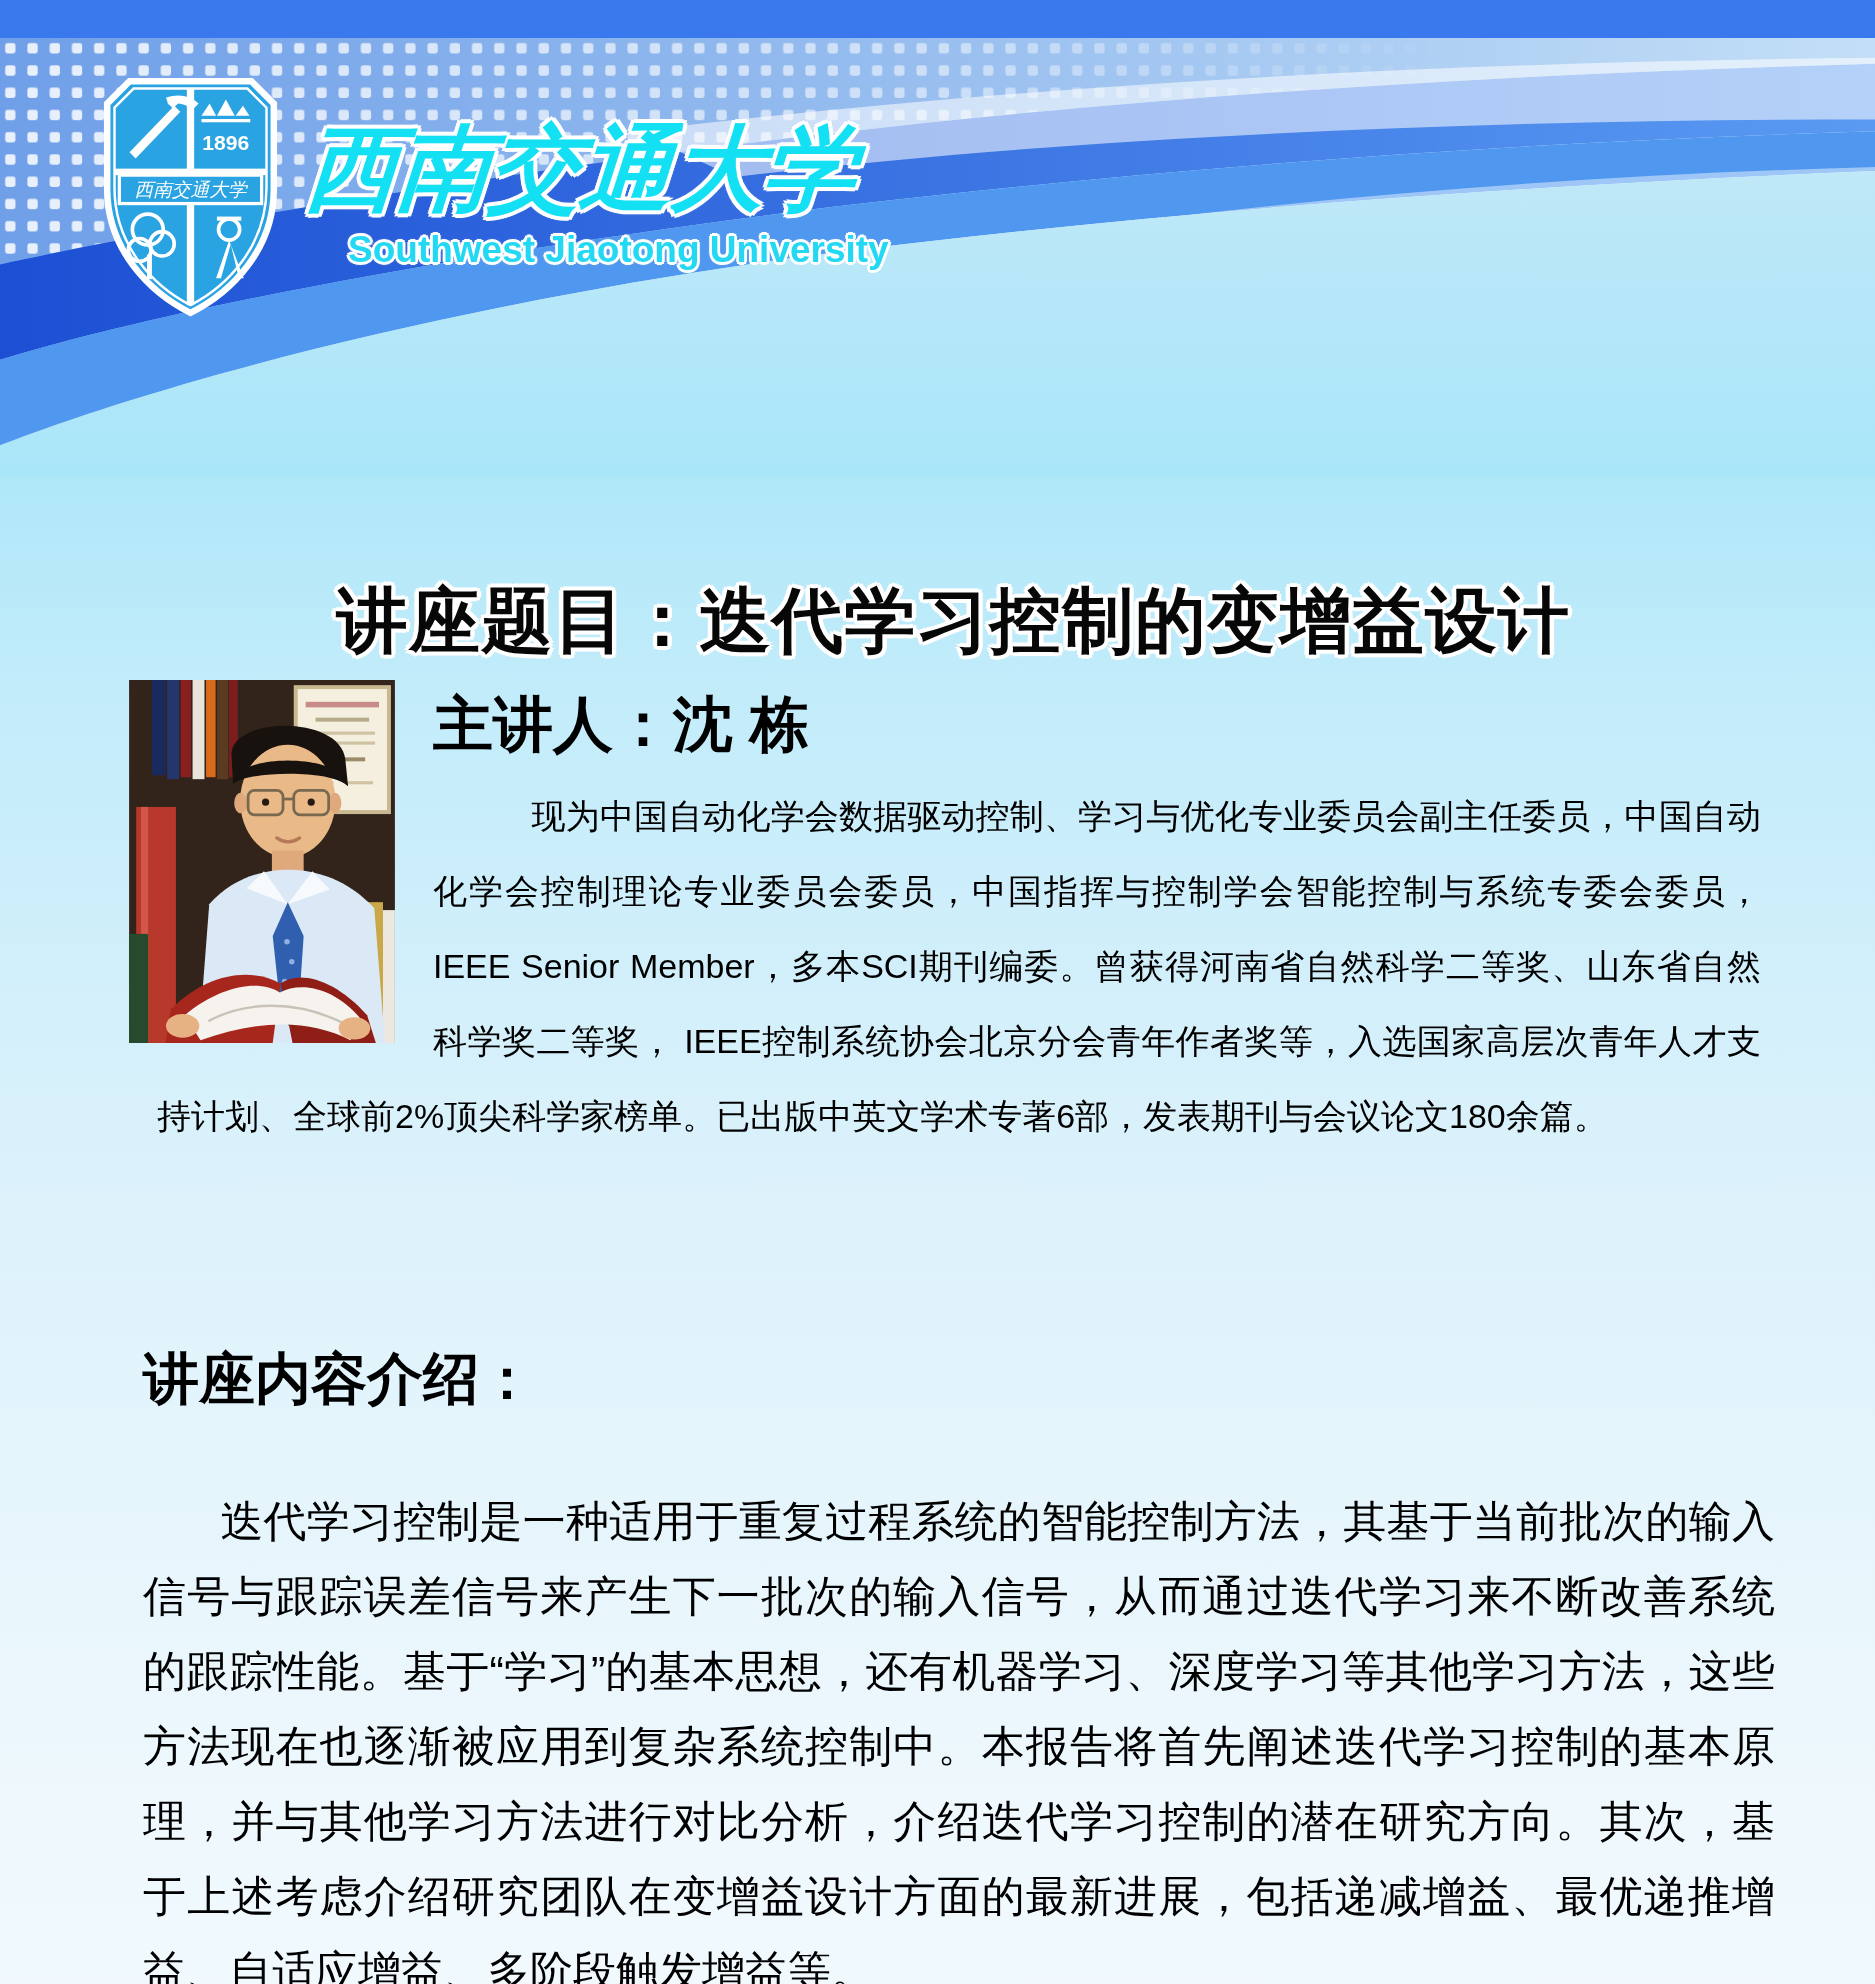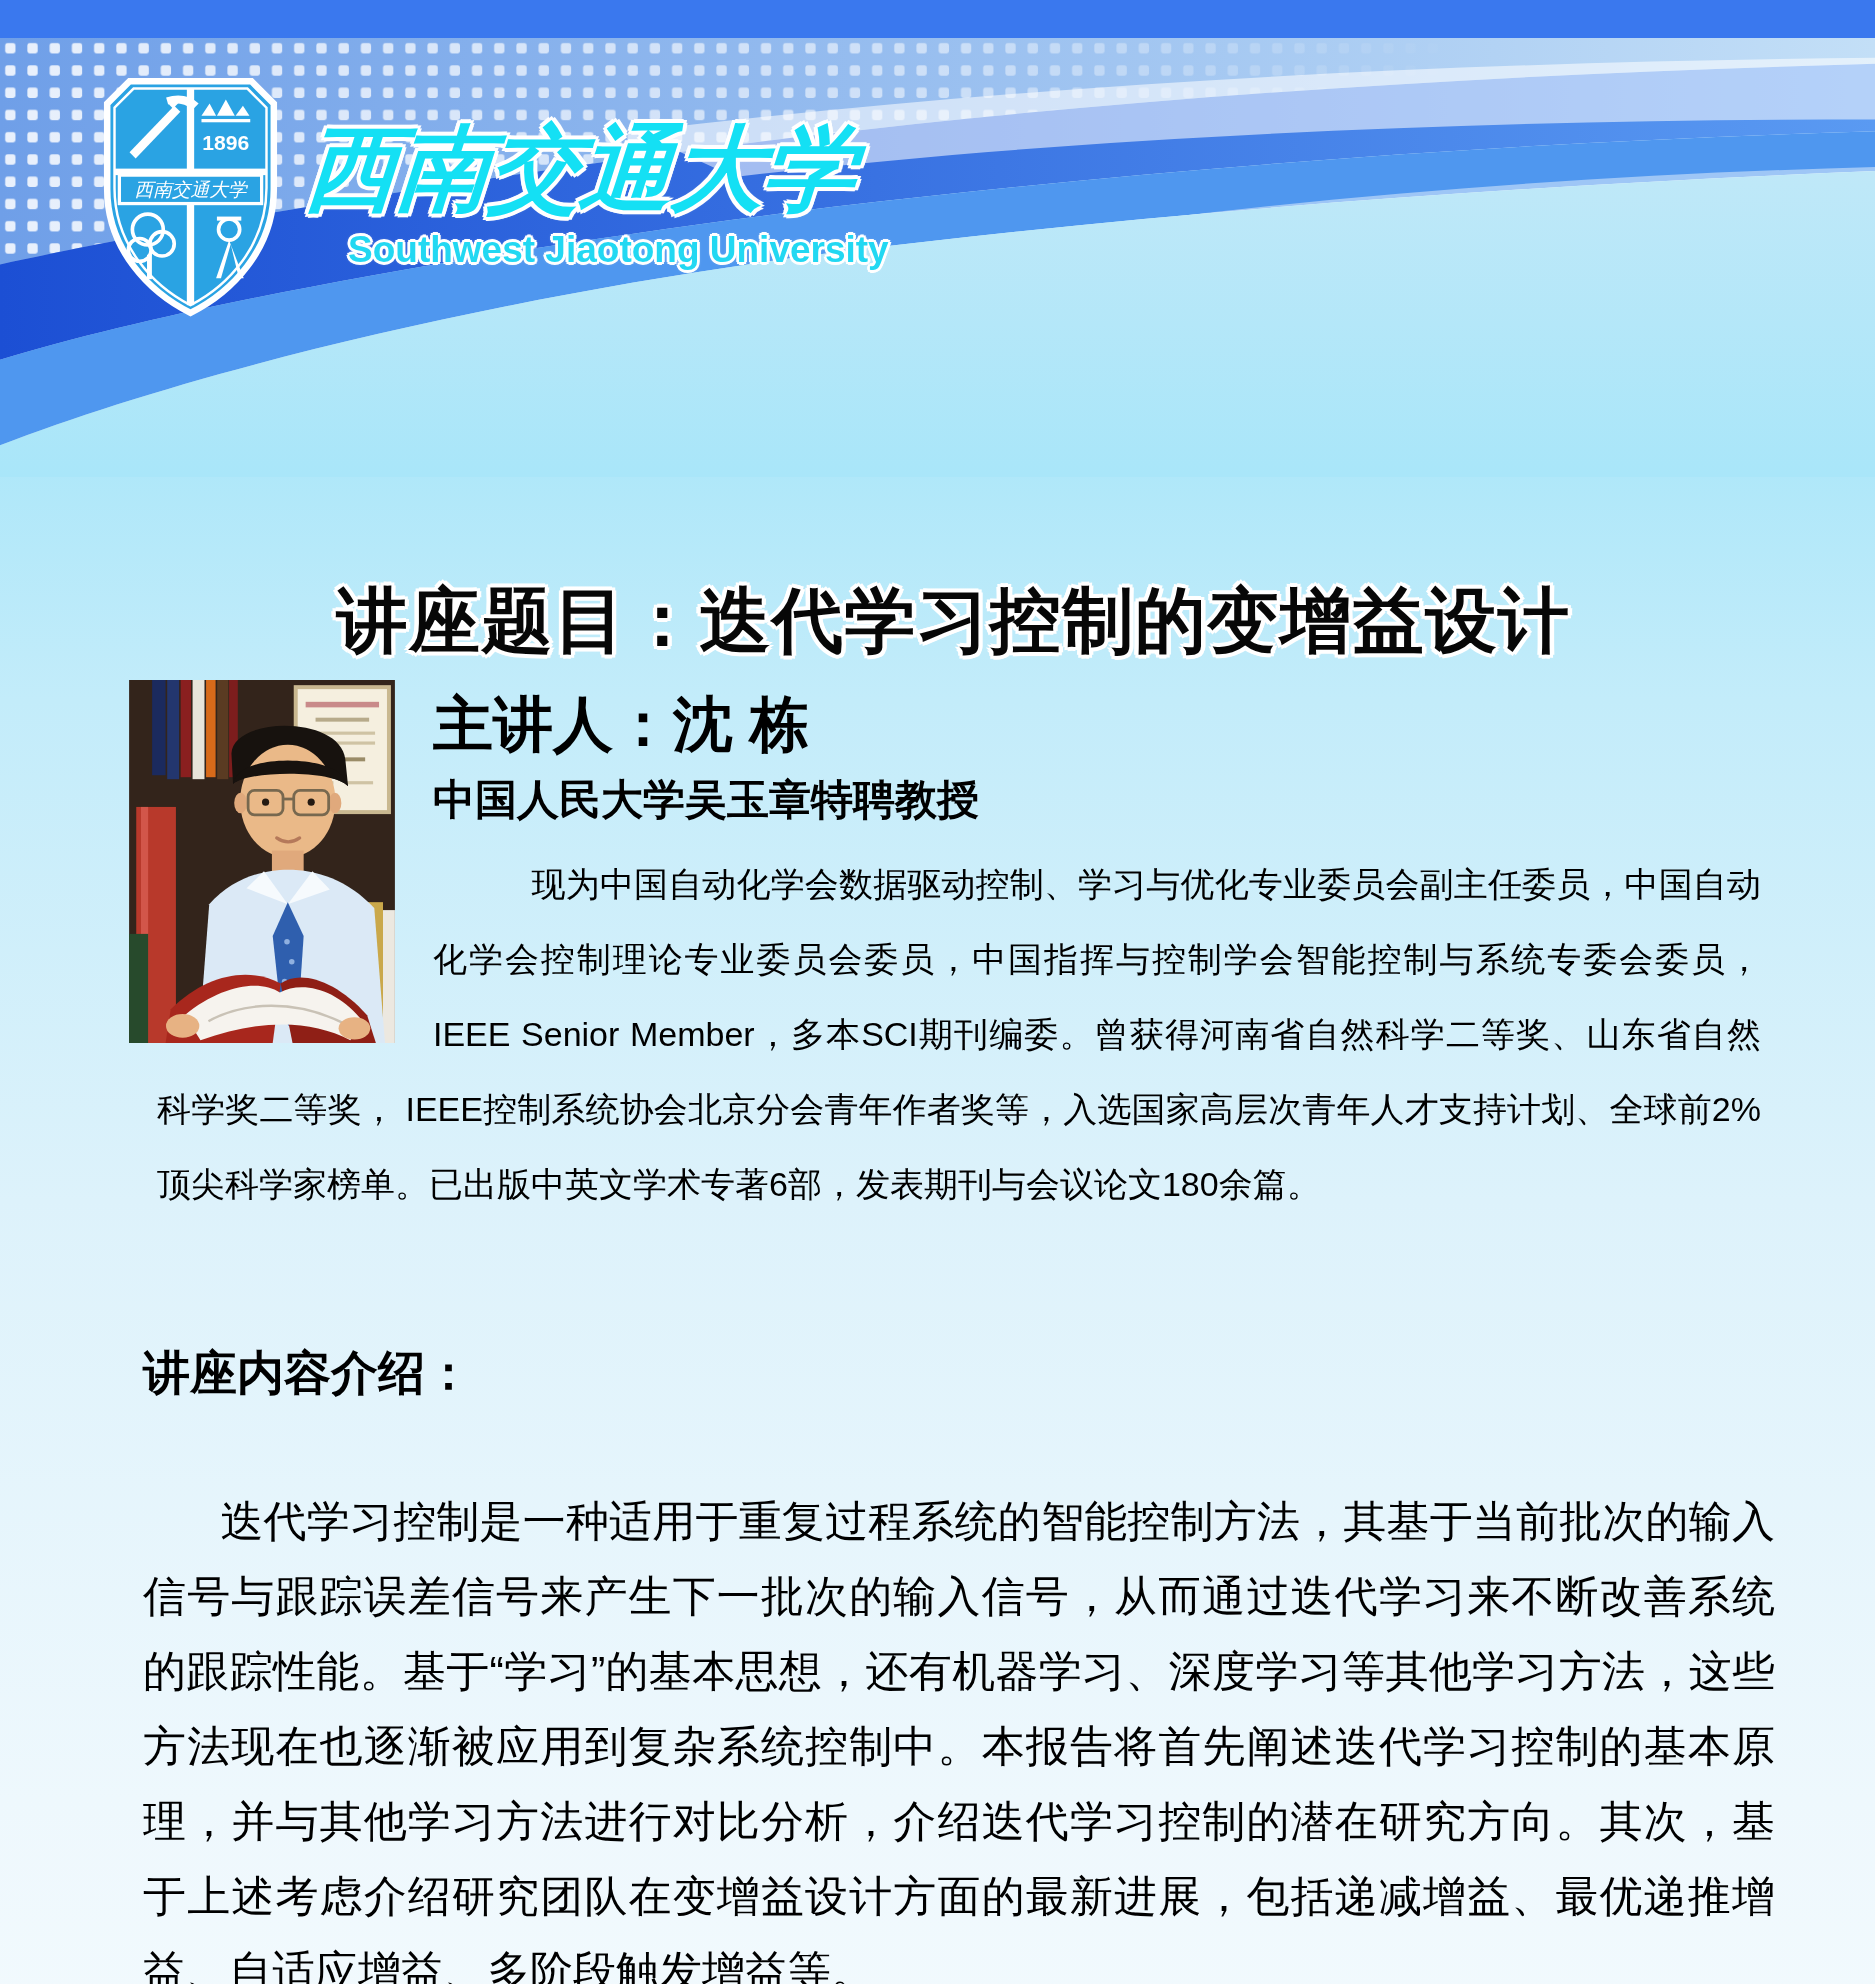--- a/index.html
+++ b/index.html
@@ -51,21 +51,21 @@
   .photo{float:left;width:266px;height:363px;margin:4.8px 38px 12px 0;}
   .speaker-name{font-size:60px;font-weight:bold;margin-top:16px;line-height:67px;}
   .speaker-aff{font-size:42px;font-weight:bold;margin-top:16px;line-height:52px;}
   .speaker-bio{
     font-size:34px;line-height:75px;margin-top:20.6px;
     text-align:justify;text-indent:2.9em;font-weight:500;margin-left:28px;
   }
   
   .content-heading{
     position:absolute;left:143px;top:1342px;
-    font-size:47px;font-weight:bold;
+    font-size:56px;font-weight:bold;
   }
   .content-body{
     position:absolute;left:143px;top:1441px;width:1632px;
     font-size:43px;line-height:75px;text-align:justify;text-indent:1.8em;font-weight:500;
   }
 </style>
 </head>
 <body>
 
 <div id="poster">
@@ -203,21 +203,20 @@
         <circle cx="406" cy="805" r="7" fill="#8fb0e0"></circle>
 
       <path d="M105,830 C195,742 300,722 382,765 L362,915 L92,915 Z" fill="#a8271d"></path>
       <path d="M600,845 C520,755 430,730 382,765 L412,915 L622,915 Z" fill="#8f1f16"></path>
       <path d="M140,845 C235,768 330,755 380,788 C435,758 520,778 582,852 L558,908 C455,855 330,855 180,908 Z" fill="#f6f3ee"></path>
       <path d="M200,860 C290,810 420,805 540,865" fill="none" stroke="#c9c2b6" stroke-width="6"></path>
       <ellipse cx="135" cy="872" rx="42" ry="30" fill="#e7b283"></ellipse>
       <ellipse cx="568" cy="878" rx="40" ry="28" fill="#e7b283"></ellipse>
     </svg>
     <div class="speaker-name">主讲人：沈 栋</div>
-    <div class="speaker-aff">中国人民大学吴玉章特聘教授</div>
     <p class="speaker-bio">现为中国自动化学会数据驱动控制、学习与优化专业委员会副主任委员，中国自动化学会控制理论专业委员会委员，中国指挥与控制学会智能控制与系统专委会委员，IEEE Senior Member，多本SCI期刊编委。曾获得河南省自然科学二等奖、山东省自然科学奖二等奖， IEEE控制系统协会北京分会青年作者奖等，入选国家高层次青年人才支持计划、全球前2%顶尖科学家榜单。已出版中英文学术专著6部，发表期刊与会议论文180余篇。</p>
   </div>
 
   <div class="content-heading">讲座内容介绍：</div>
   <p class="content-body">迭代学习控制是一种适用于重复过程系统的智能控制方法，其基于当前批次的输入信号与跟踪误差信号来产生下一批次的输入信号，从而通过迭代学习来不断改善系统的跟踪性能。基于“学习”的基本思想，还有机器学习、深度学习等其他学习方法，这些方法现在也逐渐被应用到复杂系统控制中。本报告将首先阐述迭代学习控制的基本原理，并与其他学习方法进行对比分析，介绍迭代学习控制的潜在研究方向。其次，基于上述考虑介绍研究团队在变增益设计方面的最新进展，包括递减增益、最优递推增益、自适应增益、多阶段触发增益等。</p>
 
 </div>
 
 
 </body></html>

